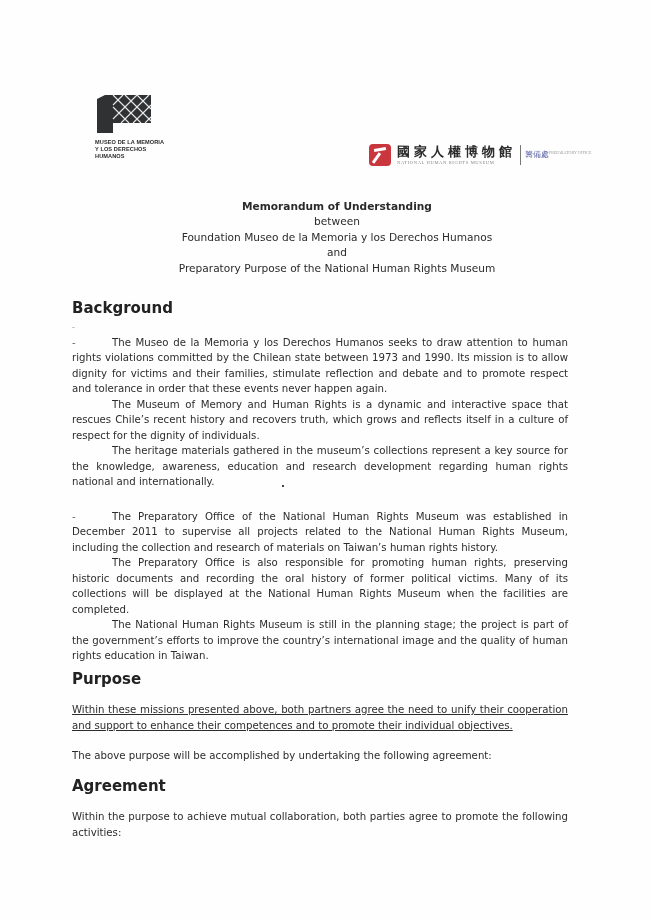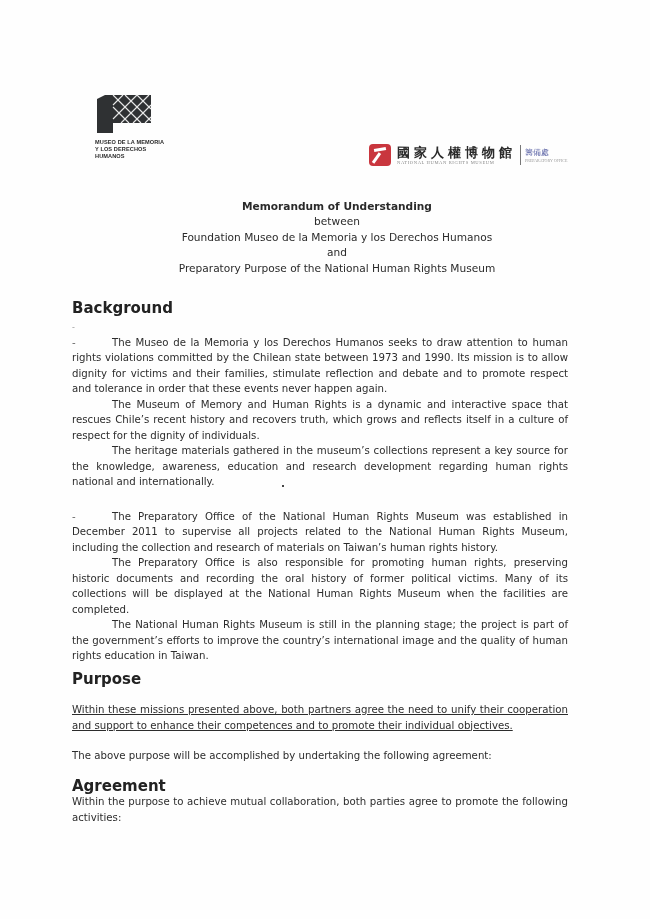--- a/index.html
+++ b/index.html
@@ -12,24 +12,24 @@
   .logo-left svg { display: block; }
   .logo-left-text { margin-top: 4px; font-size: 5.6px; line-height: 7px; font-weight: bold; color: #2a2a2a; letter-spacing: 0.1px; }
   .logo-left-text span { display: block; }
 
   
   .logo-right { position: absolute; left: 369px; top: 141px; height: 28px; display: flex; align-items: center; }
   .logo-mark { width: 22px; height: 22px; background: #c9363e; border-radius: 4px; position: relative; margin-right: 6px; }
   .logo-mark::before { content: ""; position: absolute; left: 5px; top: 4px; width: 12px; height: 3px; background: #fff; transform: rotate(-10deg); }
   .logo-mark::after { content: ""; position: absolute; left: 6px; top: 8px; width: 3px; height: 12px; background: #fff; transform: rotate(35deg); }
   .logo-right-main { display: flex; flex-direction: column; }
-  .logo-right-cn { font-family: Liberation Serif, serif; font-weight: bold; font-size: 13px; letter-spacing: 4px; color: #2a2a2a; line-height: 15px; }
+  .logo-right-cn { font-family: Liberation Mono, monospace; font-weight: bold; font-size: 13px; letter-spacing: 4px; color: #2a2a2a; line-height: 15px; }
   .logo-right-en { font-family: "Liberation Serif", serif; font-size: 4.6px; color: #888; letter-spacing: 0.6px; line-height: 6px; }
   .logo-divider { width: 1px; height: 20px; background: #777; margin: 0 4px; }
-  .logo-right-side { display: flex; flex-direction: column; }
+  .logo-right-side { display: flex; flex-direction: row; }
   .logo-right-side .cn { font-size: 8px; color: #5b63a5; line-height: 10px; }
   .logo-right-side .en { font-family: "Liberation Serif", serif; font-size: 4px; color: #999; line-height: 5px; }
 
   
   .title-block { position: absolute; left: 0; top: 199px; width: 650px; text-align: center;
                  font-family: "DejaVu Sans", sans-serif; font-size: 10.6px; line-height: 15.4px; color: #2a2a2a; padding-left: 12px; }
   .title-block .t-main { font-weight: bold; }
 
   
   .content { position: absolute; left: 72px; top: 301px; width: 496px;
@@ -99,17 +99,17 @@
 
     <p class="para" style="margin-top:19px;"><span class="dash">-</span><span>The Preparatory Office of the National Human Rights Museum was established in December 2011 to supervise all projects related to the National Human Rights Museum, including the collection and research of materials on Taiwan’s human rights history.</span></p>
     <p class="para"><span class="indent"></span><span>The Preparatory Office is also responsible for promoting human rights, preserving historic documents and recording the oral history of former political victims. Many of its collections will be displayed at the National Human Rights Museum when the facilities are completed.</span></p>
     <p class="para"><span class="indent"></span><span>The National Human Rights Museum is still in the planning stage; the project is part of the government’s efforts to improve the country’s international image and the quality of human rights education in Taiwan.</span></p>
 
     <div class="section-head" style="margin-top:8px;">Purpose</div>
     <p class="para" style="margin-top:15px;text-decoration:underline;"><span>Within these missions presented above, both partners agree the need to unify their cooperation and support to enhance their competences and to promote their individual objectives.</span></p>
     <p class="para" style="margin-top:15px;"><span>The above purpose will be accomplished by undertaking the following agreement:</span></p>
 
     <div class="section-head" style="margin-top:15px;">Agreement</div>
-    <p class="para" style=""><span>Within the purpose to achieve mutual collaboration, both parties agree to promote the following activities:</span></p>
+    <p class="para" style="margin-top:15px;"><span>Within the purpose to achieve mutual collaboration, both parties agree to promote the following activities:</span></p>
   </div>
 
   <div class="stray" style="left:282px;top:485px;"></div>
 </div>
 
 </body></html>

